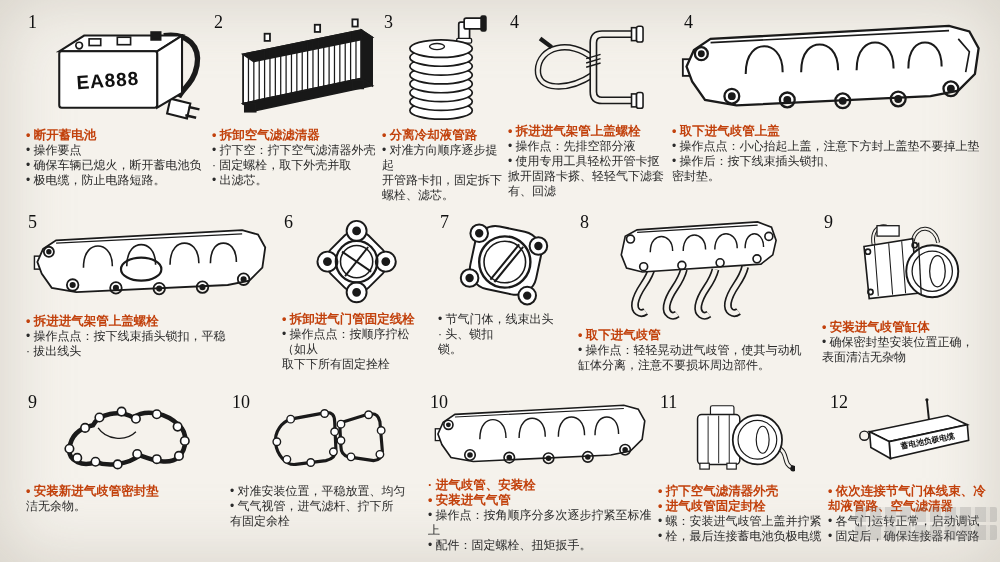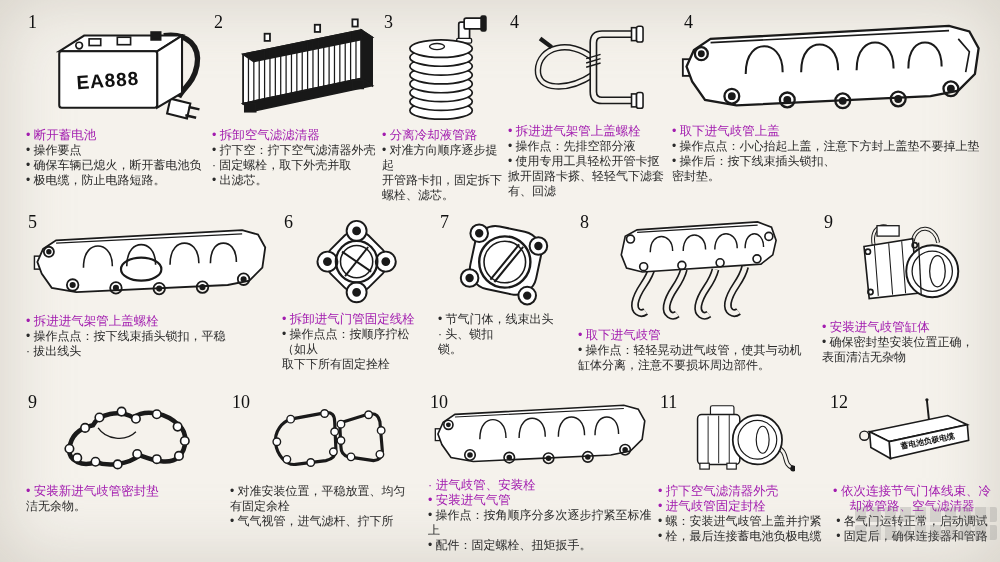--- a/index.html
+++ b/index.html
@@ -6,21 +6,21 @@
   .page{position:relative;width:1000px;height:562px;background:#f5f2ec;overflow:hidden;
         font-family:"Liberation Sans","DejaVu Sans",sans-serif;color:#1c1c1c;
         box-shadow:inset 0 0 70px rgba(175,168,155,.45);}
   .cell{position:absolute;}
   .num{position:absolute;top:0;left:2px;font-family:"Liberation Serif","DejaVu Serif",serif;
        font-size:18px;color:#111;}
   .art{display:block;margin:2px auto 0 auto;}
   .art path,.art rect,.art circle,.art ellipse,.art polygon,.art line{vector-effect:none;}
   .txt{margin-top:2px;}
   .line{font-size:12px;line-height:15px;color:#2a2a2a;}
-  .line.bold{font-weight:normal;font-size:12.5px;color:#a21caf;}
+  .line.bold{font-weight:bold;font-size:12.5px;color:#c2410c;}
   .wm{position:absolute;left:855px;top:504px;width:142px;height:46px;filter:blur(.7px);opacity:.55;}
   .wm .row{height:15px;margin:3px 0;
       background:repeating-linear-gradient(90deg,rgba(120,120,120,.45) 0 11px,rgba(120,120,120,.12) 11px 15px);
       border-radius:2px;}
 </style>
 </head>
 <body>
 
 <div class="page">
 
@@ -330,22 +330,22 @@
         <circle cx="124" cy="48" r="6"></circle>
           <circle cx="168" cy="33" r="6"></circle>
           <circle cx="188" cy="58" r="6"></circle>
         <circle cx="186" cy="96" r="6"></circle>
           <circle cx="140" cy="100" r="6"></circle>
           <circle cx="124" cy="74" r="6"></circle>
       </g>
     </svg>
     <div class="txt">
       <div class="line">• 对准安装位置，平稳放置、均匀</div>
+      <div class="line">• 气气视管，进气滤杆、拧下所</div>
       <div class="line">有固定余栓</div>
-      <div class="line">• 气气视管，进气滤杆、拧下所</div>
     </div>
   </div>
 
   <div class="cell" style="left:428px;top:392px;width:228px;">
     <div class="num">10</div>
     <svg class="art" viewBox="0 0 330 115" style="height:82px;width:216px" fill="none" stroke="#1a1a1a" stroke-width="2.5">
       <rect x="2" y="48" width="14" height="18" fill="#fff" stroke-width="2"></rect>
       <path d="M12,72 L6,56 L14,38 L32,26 L290,12 L312,18 L322,36 L318,64 L300,82 L270,88 L60,98 L26,92 Z" fill="#fff"></path>
       <path d="M32,30 L290,17" stroke-width="1.8"></path>
       <path d="M70,64 C70,40 82,34 90,34 C98,34 110,40 110,62" stroke-width="2.2"></path>
@@ -389,21 +389,21 @@
       <ellipse cx="129" cy="78" rx="11" ry="23" stroke-width="2"></ellipse>
     </svg>
     <div class="txt">
       <div class="line bold">• 拧下空气滤清器外壳</div>
       <div class="line bold">• 进气歧管固定封栓</div>
       <div class="line">• 螺：安装进气歧管上盖并拧紧</div>
       <div class="line">• 栓，最后连接蓄电池负极电缆</div>
     </div>
   </div>
 
-  <div class="cell" style="left:828px;top:392px;width:168px;text-align:center;">
+  <div class="cell" style="left:828px;top:392px;width:168px;">
     <div class="num">12</div>
     <svg class="art" viewBox="0 0 190 135" style="height:88px" fill="none" stroke="#1a1a1a" stroke-width="2.5">
       <line x1="118" y1="10" x2="122" y2="48" stroke-width="3"></line>
       <circle cx="118" cy="9" r="2.5" fill="#1a1a1a" stroke="none"></circle>
       <circle cx="22" cy="64" r="7" stroke-width="2.2"></circle>
       <polygon points="30,58 150,33 180,47 60,73" fill="#fff"></polygon>
       <polygon points="60,73 180,47 182,71 62,99" fill="#fff"></polygon>
       <polygon points="30,58 60,73 62,99 32,82" fill="#fff"></polygon>
       <text x="120" y="76" transform="rotate(-11 120 76)" fill="#111" stroke="none" font-size="12" font-weight="bold" text-anchor="middle">蓄电池负极电缆</text>
     </svg>

